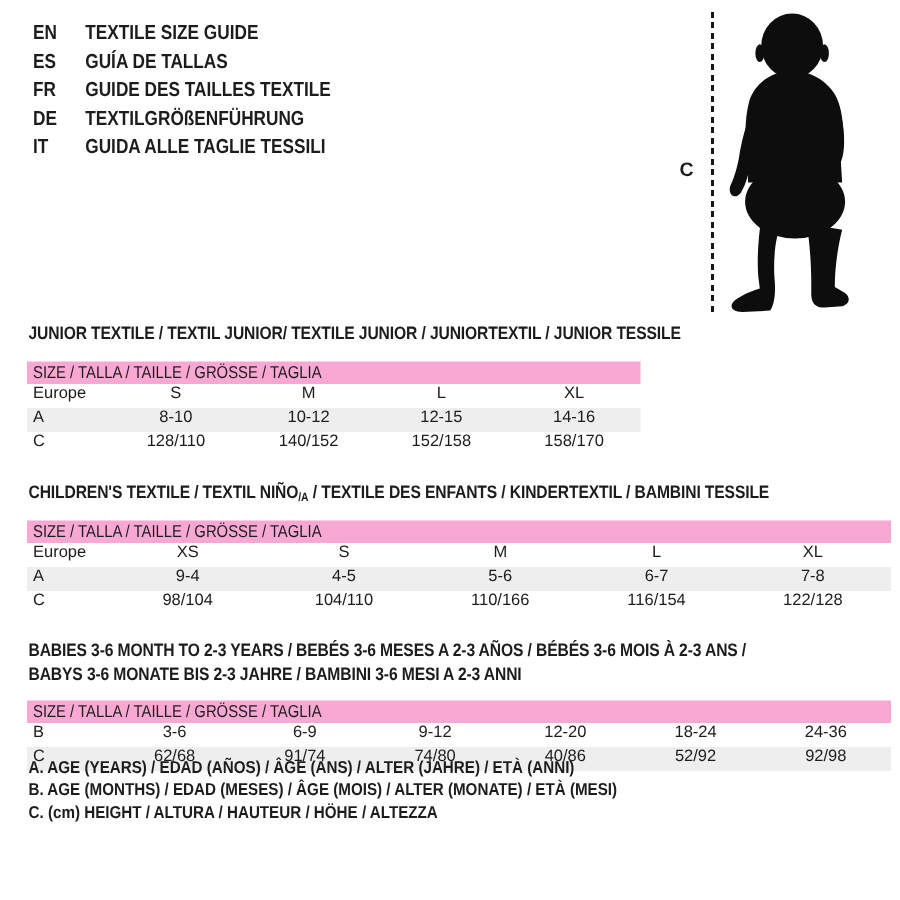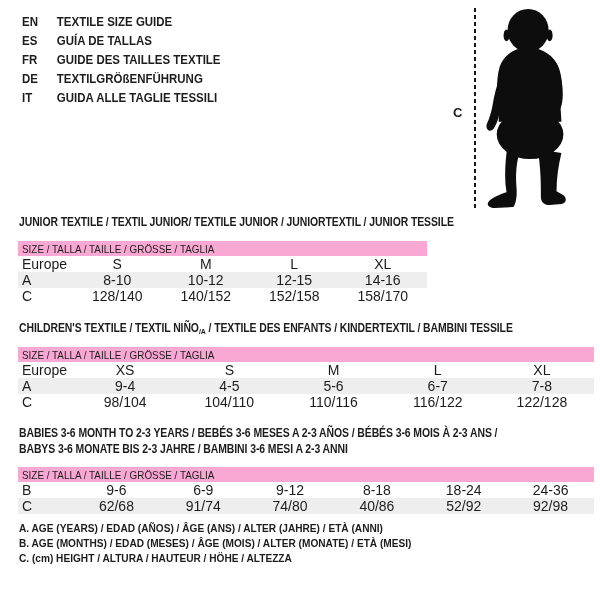--- a/index.html
+++ b/index.html
@@ -24,27 +24,27 @@
 
   
   .sec-title{position:absolute;left:19px;font-weight:bold;font-size:12px;line-height:14px;
              transform:scaleX(0.87);transform-origin:0 50%;white-space:nowrap;letter-spacing:-0.1px;}
   .sub{font-size:8px;vertical-align:-2px;}
 
   
   .tbl{position:absolute;left:18px;}
   .tbl-head{background:#f9a8d4;height:15px;display:flex;align-items:center;
             padding-left:4px;font-size:11.5px;}
-  .row{display:flex;height:16px;font-size:14px;}
+  .row{display:flex;height:16px;font-size:11px;}
   .row.alt{background:#eeeeee;}
   .row .lbl{width:55px;padding-left:4px;box-sizing:border-box;}
   .row .val{flex:1;text-align:center;}
 
   
-  .legend{position:absolute;left:19px;top:521px;}
+  .legend{position:absolute;left:19px;top:505px;}
   .legend-line{height:15px;line-height:15px;font-weight:bold;font-size:11.5px;
                transform:scaleX(0.88);transform-origin:0 50%;white-space:nowrap;}
 </style>
 </head>
 <body>
 
 <div class="page">
 
   <div class="lang-list">
     <div class="lang-row">
@@ -99,21 +99,21 @@
     </div>
     <div class="row alt">
       <span class="lbl">A</span>
       <span class="val">8-10</span>
       <span class="val">10-12</span>
       <span class="val">12-15</span>
       <span class="val">14-16</span>
     </div>
     <div class="row">
       <span class="lbl">C</span>
-      <span class="val">128/140</span>
+      <span class="val">128/110</span>
       <span class="val">140/152</span>
       <span class="val">152/158</span>
       <span class="val">158/170</span>
     </div>
   </div>
 
   <div class="sec-title" style="top:321px;"><span>CHILDREN'S TEXTILE / TEXTIL NIÑO</span><span class="sub">/A</span><span> / TEXTILE DES ENFANTS / KINDERTEXTIL / BAMBINI TESSILE</span></div>
   <div class="tbl" style="top:347px;width:576px;">
     <div class="tbl-head">
         <span class="cond">SIZE / TALLA / TAILLE / GRÖSSE / TAGLIA</span>
@@ -131,38 +131,38 @@
       <span class="val">9-4</span>
       <span class="val">4-5</span>
       <span class="val">5-6</span>
       <span class="val">6-7</span>
       <span class="val">7-8</span>
     </div>
     <div class="row">
       <span class="lbl">C</span>
       <span class="val">98/104</span>
       <span class="val">104/110</span>
-      <span class="val">110/116</span>
-      <span class="val">116/122</span>
+      <span class="val">110/166</span>
+      <span class="val">116/154</span>
       <span class="val">122/128</span>
     </div>
   </div>
 
   <div class="sec-title" style="top:426px;">BABIES 3-6 MONTH TO 2-3 YEARS / BEBÉS 3-6 MESES A 2-3 AÑOS / BÉBÉS 3-6 MOIS À 2-3 ANS /</div>
   <div class="sec-title" style="top:442px;">BABYS 3-6 MONATE BIS 2-3 JAHRE / BAMBINI 3-6 MESI A 2-3 ANNI</div>
   <div class="tbl" style="top:467px;width:576px;">
     <div class="tbl-head">
         <span class="cond">SIZE / TALLA / TAILLE / GRÖSSE / TAGLIA</span>
       </div>
     <div class="row">
       <span class="lbl">B</span>
-      <span class="val">9-6</span>
+      <span class="val">3-6</span>
       <span class="val">6-9</span>
       <span class="val">9-12</span>
-      <span class="val">8-18</span>
+      <span class="val">12-20</span>
       <span class="val">18-24</span>
       <span class="val">24-36</span>
     </div>
     <div class="row alt">
       <span class="lbl">C</span>
       <span class="val">62/68</span>
       <span class="val">91/74</span>
       <span class="val">74/80</span>
       <span class="val">40/86</span>
       <span class="val">52/92</span>

